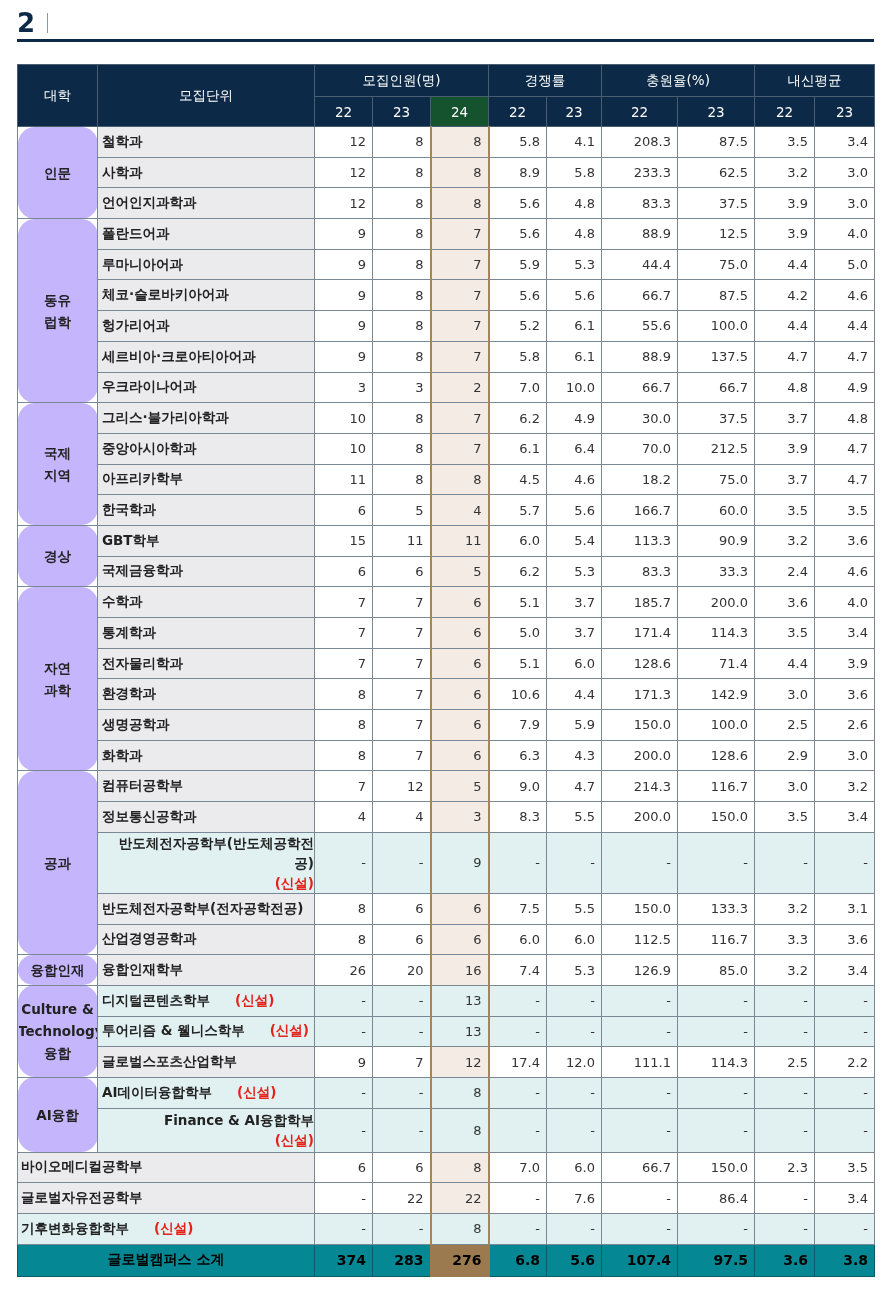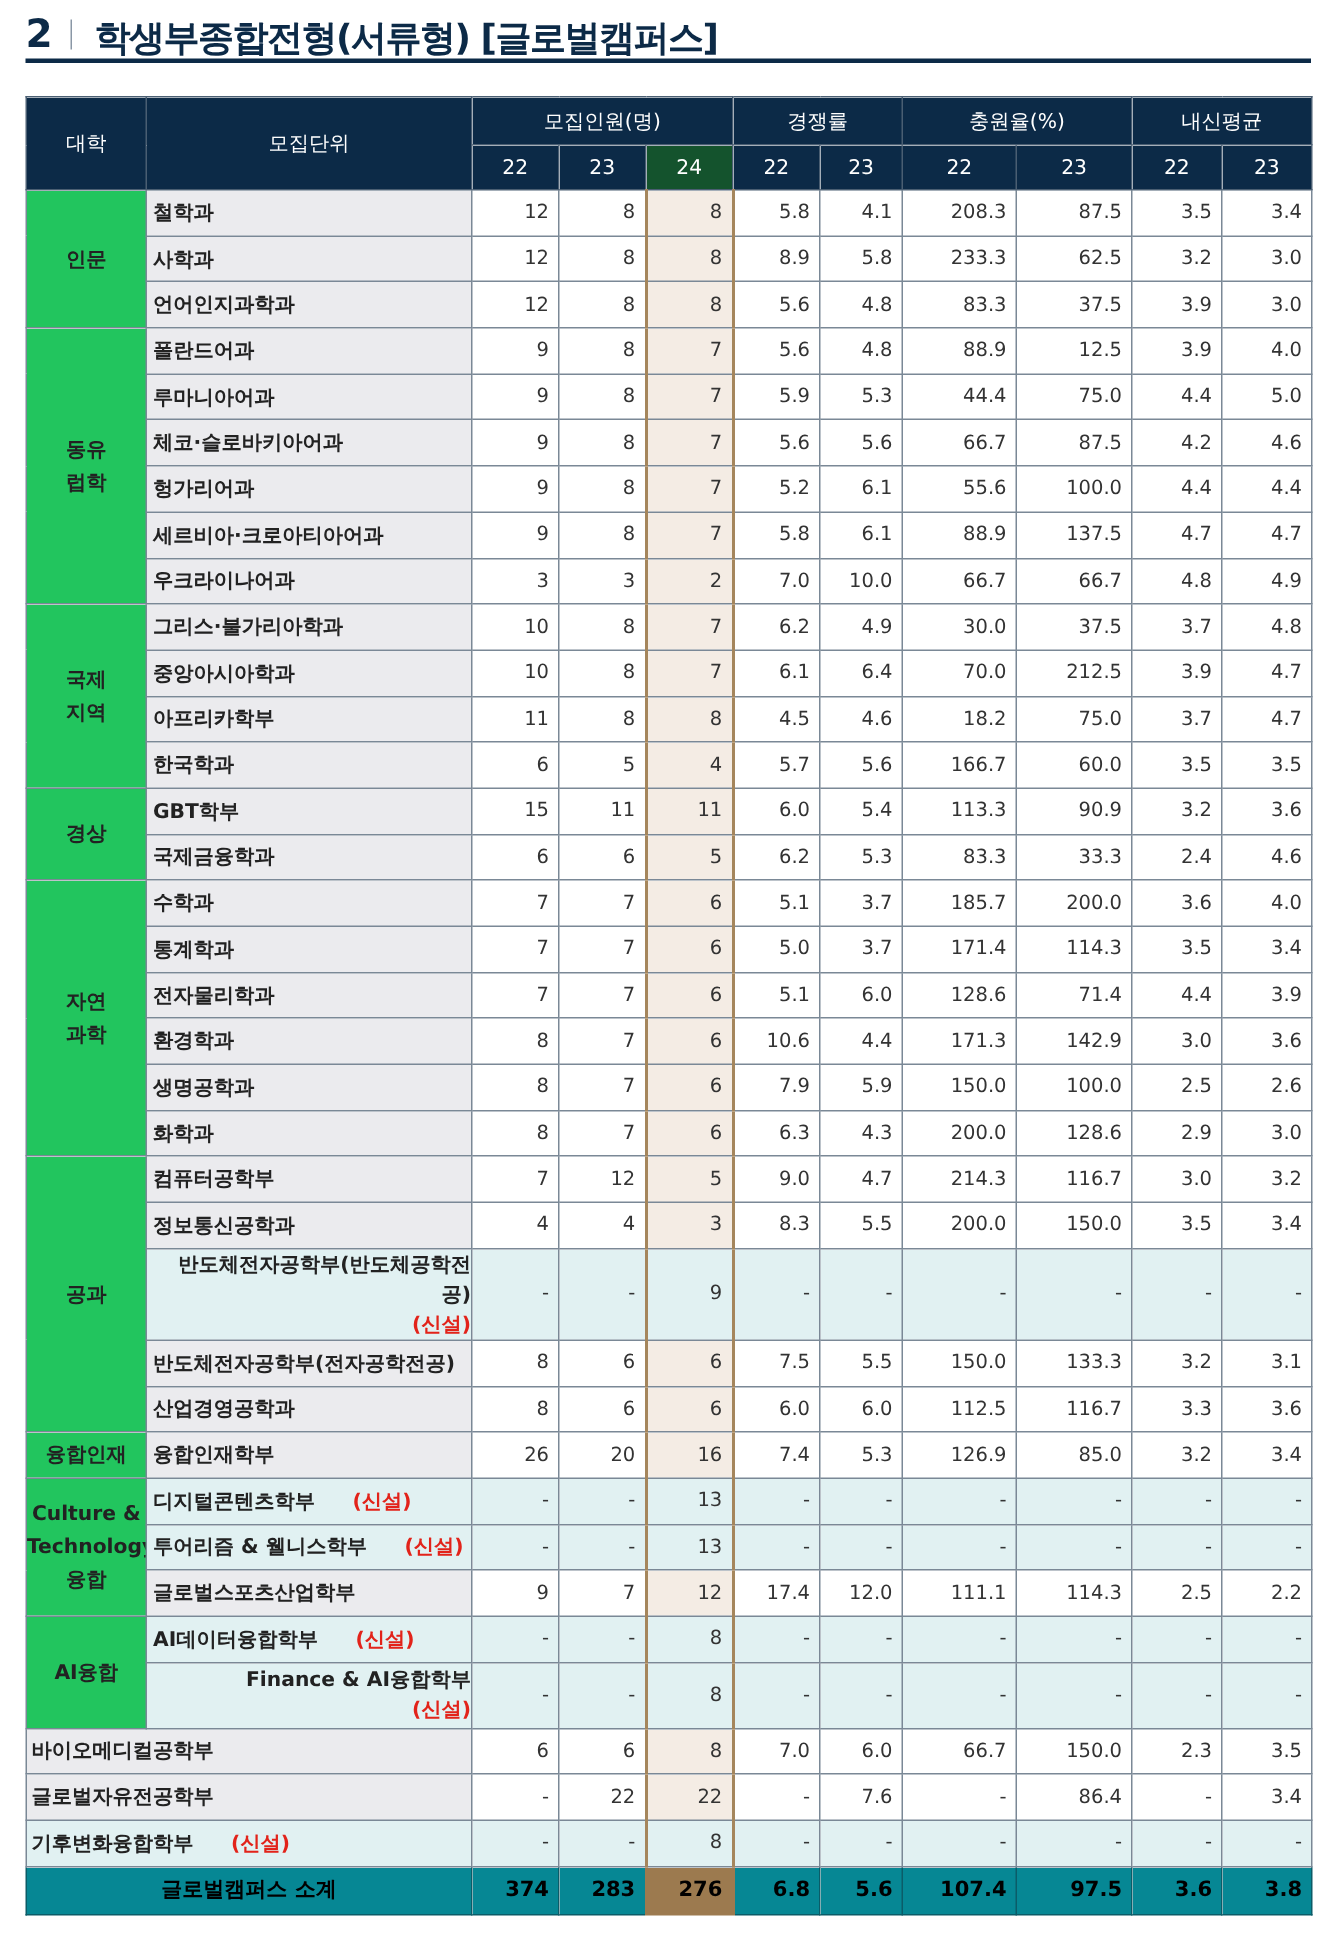--- a/index.html
+++ b/index.html
@@ -11,21 +11,21 @@
   .title-sep { position: absolute; left: 30px; top: 9px; width: 1px; height: 20px; background: #8a97a6; }
   .title-text { position: absolute; left: 46px; top: 5px; font-size: 24px; font-weight: bold; color: #0c2a47; letter-spacing: -1px; }
 
   table.main { position: absolute; left: 17px; top: 64px; width: 857px; border-collapse: collapse; table-layout: fixed; font-size: 13px; }
   table.main th, table.main td { border: 1px solid #7a8896; overflow: hidden; white-space: nowrap; }
   table.main thead th { background: #0c2a47; color: #fff; font-weight: normal; text-align: center; font-size: 13.5px; border-color: #4a5e72; }
   table.main thead tr.h1 th { height: 32px; }
   table.main thead tr.h2 th { height: 30px; }
   table.main thead th.y24 { background: #14532d; }
 
-  td.college { background: #22c55e; text-align: center; font-size: 13.5px; font-weight: bold; color: #222; white-space: normal; line-height: 22px; border-color: #33475b; }
+  td.college { background: #c4b5fd; text-align: center; font-size: 13.5px; font-weight: bold; color: #222; white-space: normal; line-height: 22px; border-color: #33475b; border-radius: 17px; }
   td.unit { background: #ebebee; text-align: left; padding-left: 4px; font-size: 13.5px; font-weight: bold; color: #222; border-color: #33475b; }
   td.unit-full { background: #ebebee; text-align: left; padding-left: 3px; font-size: 13.5px; font-weight: bold; color: #222; border-color: #33475b; }
   td.num { background: #fff; text-align: right; padding-right: 6px; font-size: 13px; color: #333; }
   td.num.y24 { background: #f4ece4; border-left: 2px solid #a5865c; border-right: 2px solid #a5865c; }
   tr.row { height: 30.7px; }
   tr.row.tall { height: 44px; }
   tr.new td.num, tr.new td.unit, tr.new td.unit-full { background: #e1f1f2; }
   tr.new td.num.y24 { background: #e1f1f2; }
   .new-tag { color: #e2231a; margin-left: 25px; }
   td.unit .wrap { white-space: normal; line-height: 20px; display: block; text-align: right; }
@@ -37,21 +37,20 @@
   tr.total td.num.y24 { background: #9c7a4f; border-color: #9c7a4f; }
 
   .notes { position: absolute; left: 17px; top: 1243px; font-size: 13px; color: #555; line-height: 22px; }
 </style>
 </head>
 <body>
 
 <div class="title-bar">
   <span class="title-num">2</span>
   <span class="title-sep"></span>
-  <span class="title-text">학생부종합전형(서류형) [글로벌캠퍼스]</span>
 </div>
 
 <table class="main">
   <colgroup>
     <col style="width:80px">
       <col style="width:217px">
     <col style="width:58px">
       <col style="width:58px">
       <col style="width:58px">
     <col style="width:58px">

